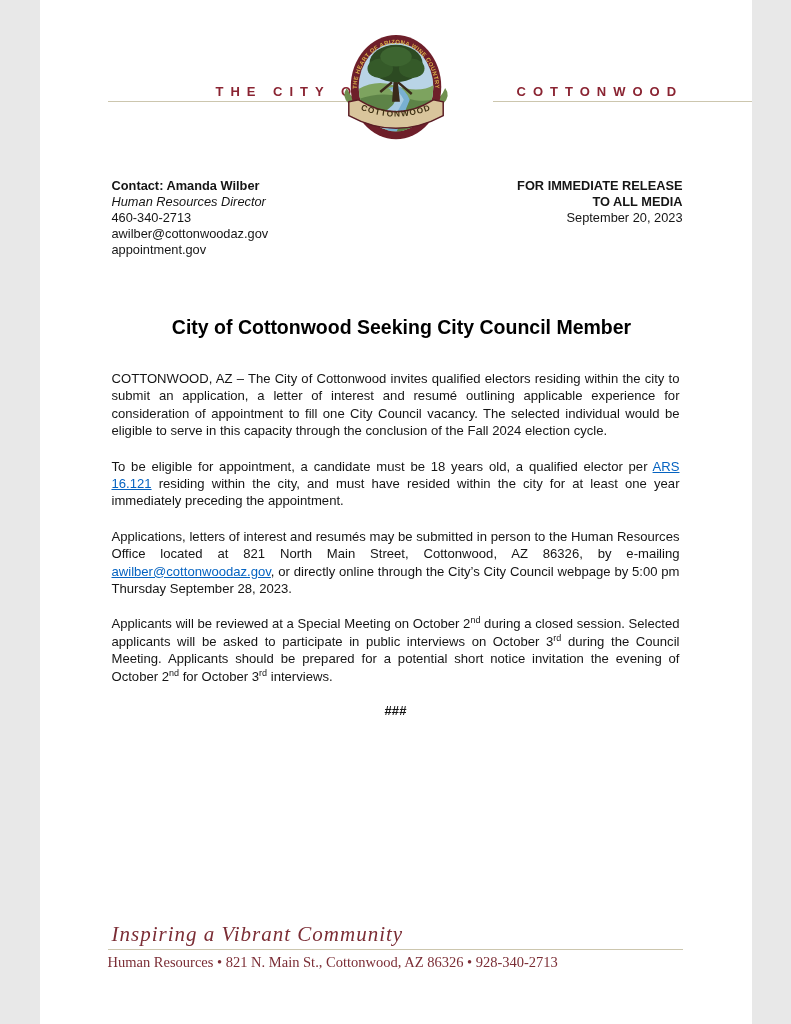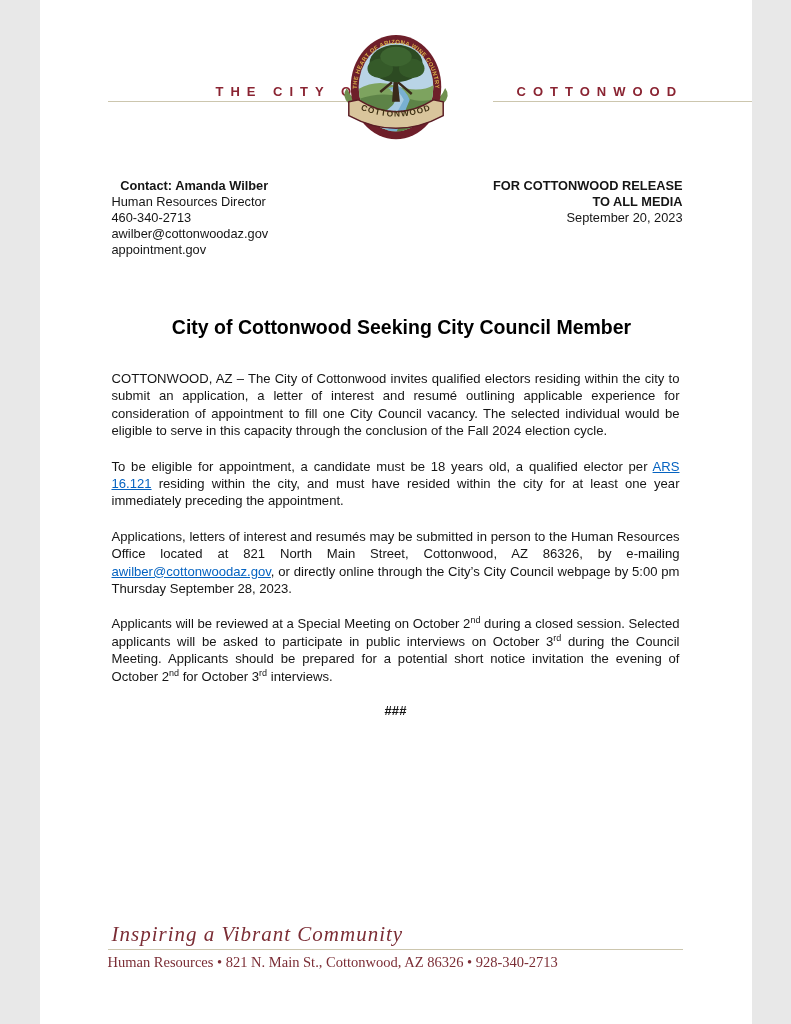--- a/index.html
+++ b/index.html
@@ -37,22 +37,22 @@
     width: 118px; height: 120px;
   }
   
   .info-row {
     display: flex; justify-content: space-between;
     padding: 26px 69px 0 72px;
     font-size: 12.8px; line-height: 16px;
   }
   .contact-block  { text-align: left; }
   .release-block  { text-align: right; }
-  .b  { font-weight: bold; text-align: right; }
-  .i  { }
+  .b  { font-weight: bold; }
+  .i  { font-style: italic; }
   
   .headline {
     margin-top: 58px;
     text-align: center;
     font-size: 19.5px; font-weight: bold;
     color: #000000;
     padding-left: 12px;
   }
   .body-copy { padding: 0 72px 0 72px; margin-top: 16px; }
   .body-copy p {
@@ -160,21 +160,21 @@
 
   <div class="info-row">
     <div class="contact-block">
       <div class="b">Contact: Amanda Wilber</div>
       <div class="i">Human Resources Director</div>
       <div>460-340-2713</div>
       <div>awilber@cottonwoodaz.gov</div>
       <div>appointment.gov</div>
     </div>
     <div class="release-block">
-      <div class="b">FOR COTTONWOOD RELEASE</div>
+      <div class="b">FOR IMMEDIATE RELEASE</div>
       <div class="b">TO ALL MEDIA</div>
       <div>September 20, 2023</div>
     </div>
   </div>
 
   <h1 class="headline">City of Cottonwood Seeking City Council Member</h1>
 
   <div class="body-copy">
     <p>
       <span>COTTONWOOD, AZ – The City of Cottonwood invites qualified electors residing within the city to submit an application, a letter of interest and resumé outlining applicable experience for consideration of appointment to fill one City Council vacancy. The selected individual would be eligible to serve in this capacity through the conclusion of the Fall 2024 election cycle.</span>

